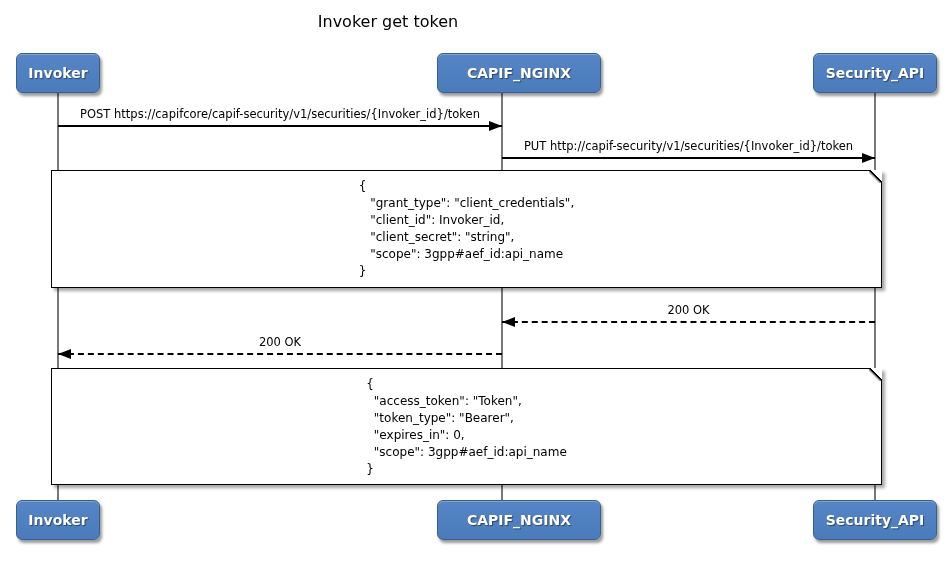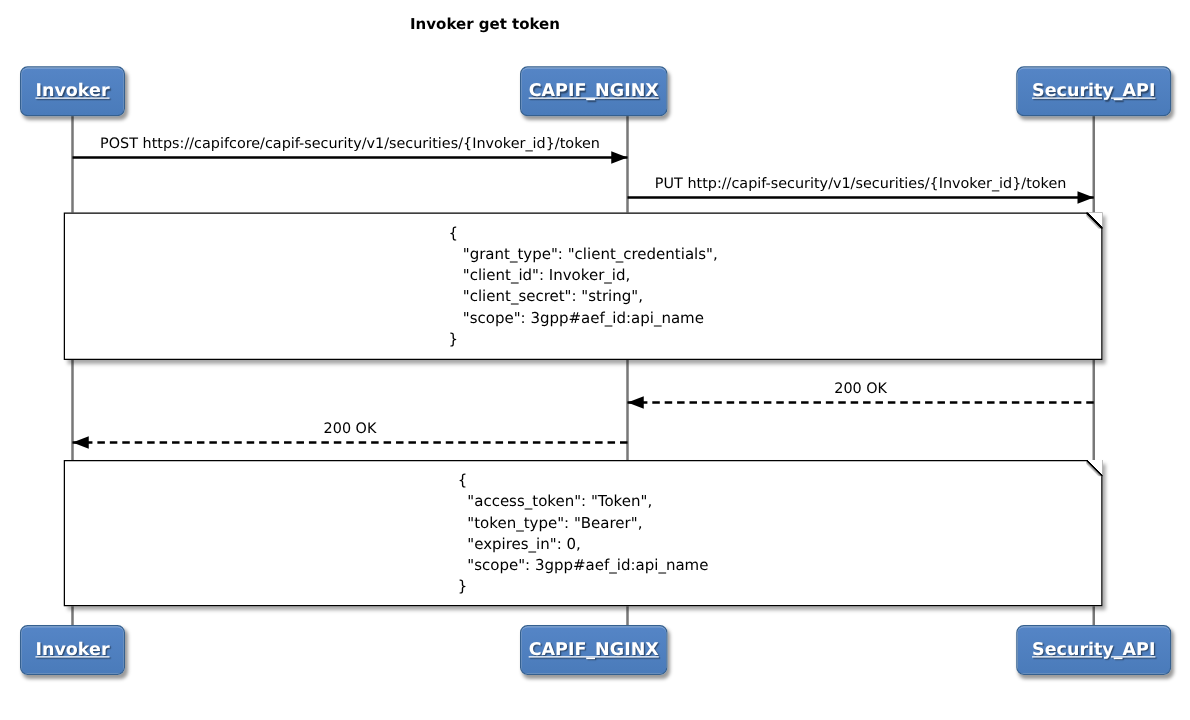--- a/index.html
+++ b/index.html
@@ -7,39 +7,38 @@
   #canvas {
     position:relative;
     width:952px; height:576px;
     background:#ffffff;
     font-family:"DejaVu Sans", sans-serif;
     overflow:hidden;
   }
   .title {
     position:absolute; top:12px; left:0; width:776px;
     text-align:center;
-    font-size:12px; font-weight:bold; color:#000;
+    font-size:16px; font-weight:normal; color:#000;
   }
   .lifeline {
     position:absolute; top:92px; height:408px; width:2px;
     background:#787878;
   }
   .actor {
     position:absolute; height:40px;
     display:flex; align-items:center; justify-content:center;
     background:linear-gradient(180deg,#5585c6 0%,#4a7bba 100%);
     border:1px solid #35608f;
     border-radius:6px;
     box-shadow:inset 0 1px 0 rgba(255,255,255,0.25), 2px 3px 3px rgba(0,0,0,0.4);
     color:#ffffff; font-size:14px; font-weight:bold;
     text-shadow:1px 1px 1px rgba(0,0,0,0.45);
-    text-decoration:underline;
   }
   .actor.invoker  { left:16px;  width:84px;  }
-  .actor.capif    { left:416px; width:118px; }
+  .actor.capif    { left:437px; width:164px; }
   .actor.security { left:813px; width:124px;align-items:center; }
   .actor.top-row    { top:53px;  }
   .actor.bottom-row { top:500px; }
 
   .message { position:absolute; height:20px; }
   .msg-label {
     position:absolute; top:0; left:0; width:100%; height:16px;
     text-align:center; white-space:nowrap;
     font-size:11.5px; color:#000;
   }

